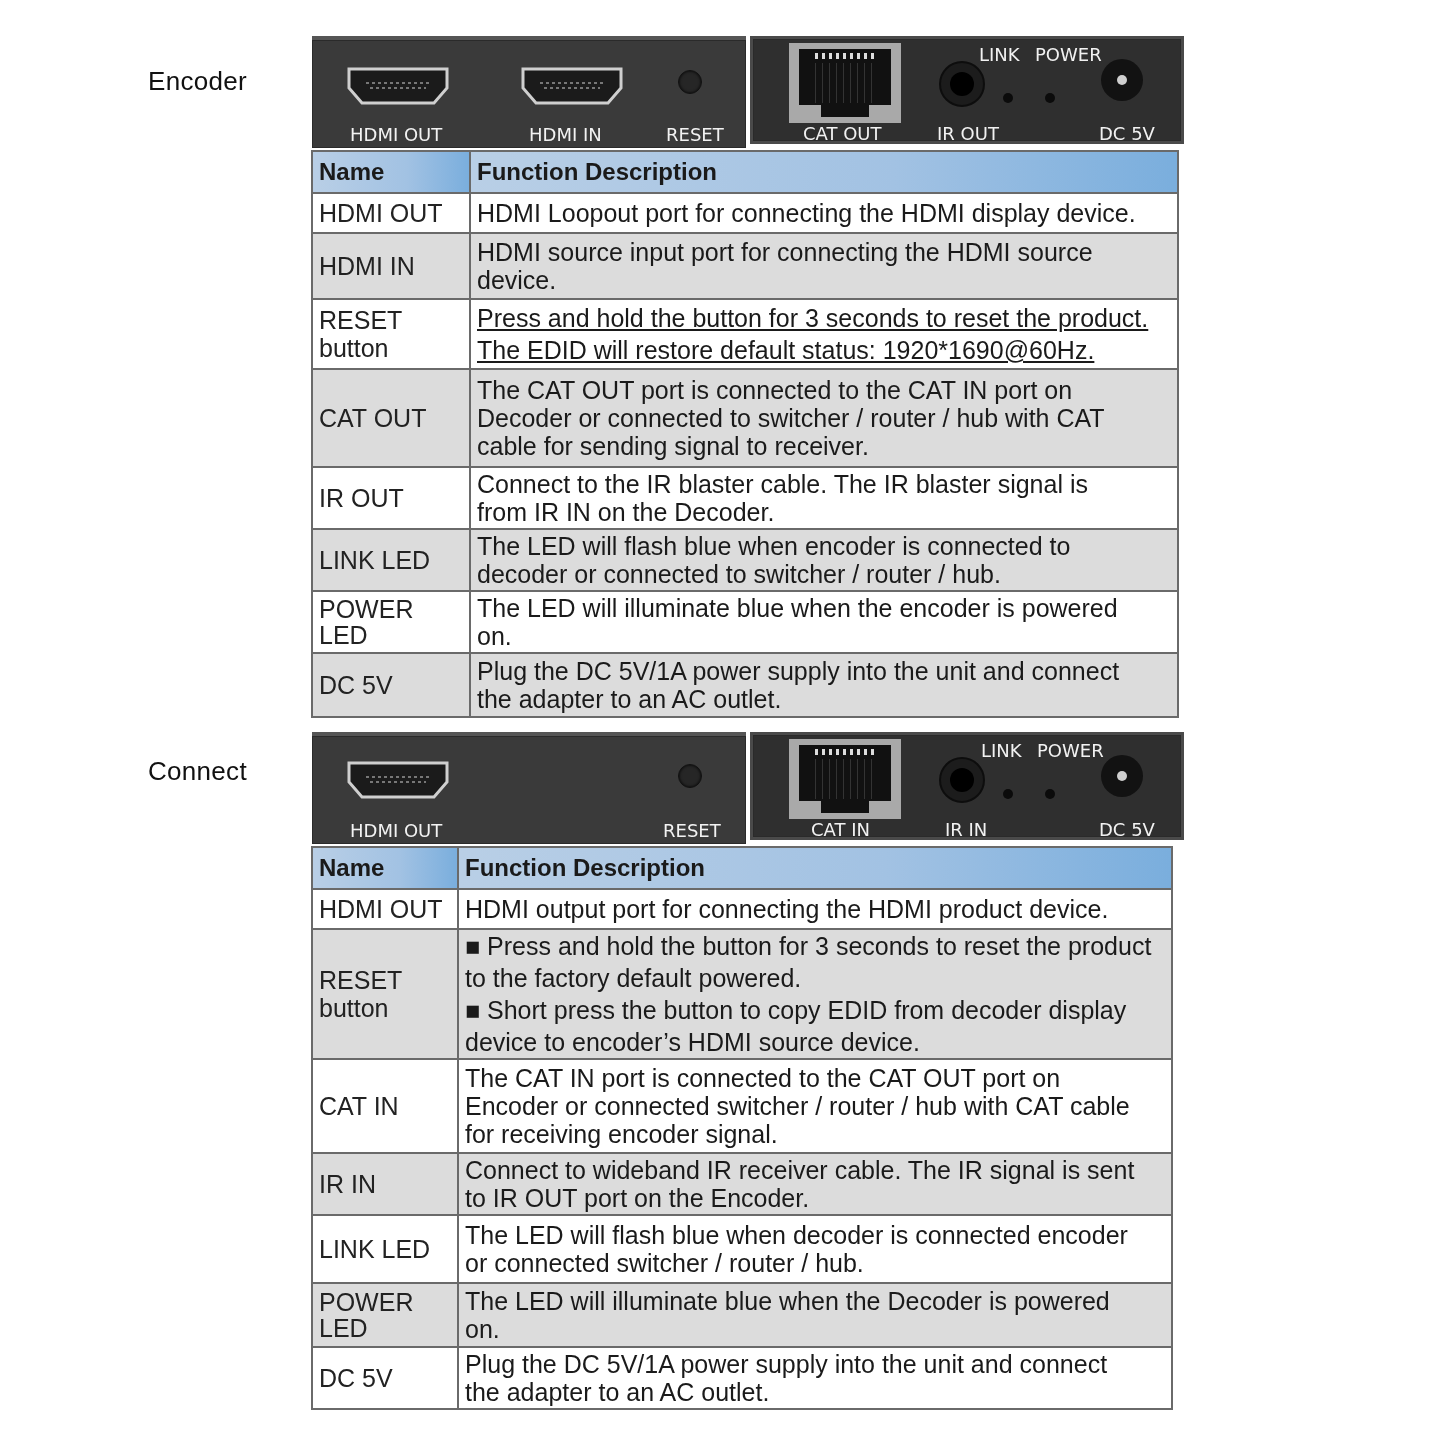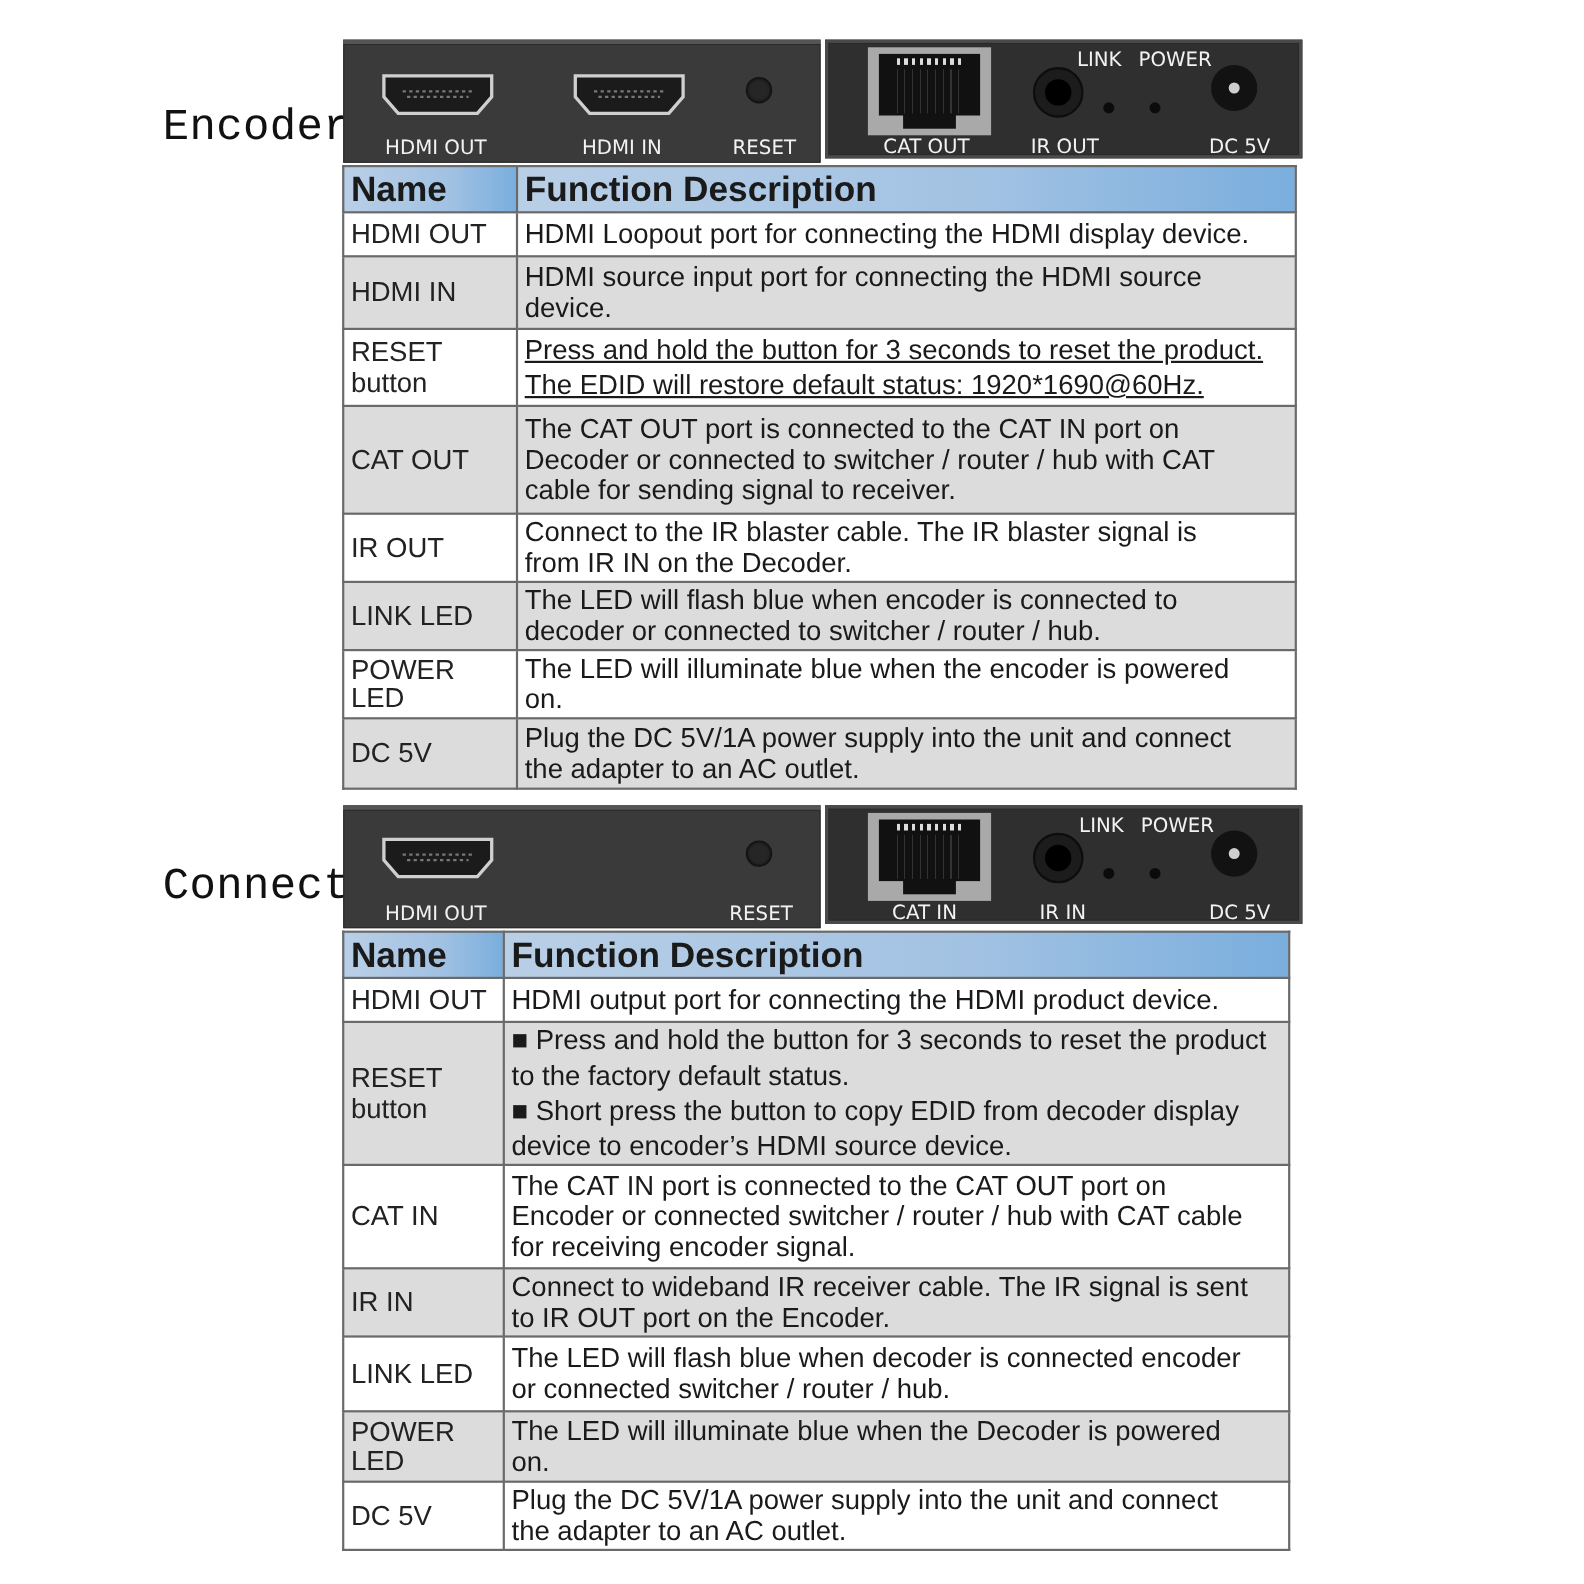--- a/index.html
+++ b/index.html
@@ -1,20 +1,20 @@
 <!DOCTYPE html>
 <html><head>
 <meta charset="utf-8">
 <style>
   html, body { margin: 0; padding: 0; background: #ffffff; }
   body { width: 1440px; height: 1440px; position: relative; overflow: hidden;
          font-family: "Liberation Sans", sans-serif; color: #1a1a1a; }
 
-  .section-title { position: absolute; font-family: Liberation Mono, monospace;
-                   font-size: 40px; color: #111; letter-spacing: 0.3px; margin-top: 28px; }
+  .section-title { position: absolute; font-family: Liberation Sans, sans-serif;
+                   font-size: 26px; color: #111; letter-spacing: 0.3px; }
 
   
   .panel { position: absolute; background: #3a3a3a; border-top: 4px solid #555;
            box-shadow: inset 0 0 0 1px #2a2a2a; }
   .panel.right { background: #2f2f2f; border: 3px solid #4a4a4a; box-sizing: border-box; }
   .port-label { position: absolute; color: #f2f2f2; font-family: "DejaVu Sans", sans-serif;
                 font-size: 18px; white-space: nowrap; }
 
   .hdmi { position: absolute; width: 104px; height: 40px; }
   .reset-btn { position: absolute; width: 22px; height: 22px; border-radius: 50%;
@@ -33,21 +33,21 @@
   .led { position: absolute; width: 10px; height: 10px; border-radius: 50%; background: #0b0b0b; }
   .dc-jack { position: absolute; width: 42px; height: 42px; border-radius: 50%; background: #121212; }
   .dc-jack .pin { position: absolute; left: 16px; top: 16px; width: 10px; height: 10px;
                   border-radius: 50%; background: #cfcfcf; }
 
   
   .tbl { position: absolute; border-collapse: collapse; }
   .tbl td, .tbl th { border: 2px solid #6a6a6a; padding: 0 6px; vertical-align: middle;
                      font-size: 25px; line-height: 28px; text-align: left; }
   .tbl th { background: linear-gradient(90deg, #b9cfe6 0%, #a2c2e3 60%, #7aaedd 100%);
-            font-weight: bold; font-size: 32px; height: 40px; }
+            font-weight: bold; font-size: 24px; height: 40px; }
   .tbl td.name { color: #222; }
   .tbl tr.alt td { background: #dcdcdc; }
   .tbl tr.white td { background: #ffffff; }
 </style>
 </head>
 <body>
 
 <div class="section-title" style="left:148px; top:66px;">Encoder</div>
 
 <div class="panel" style="left:312px; top:36px; width:434px; height:108px;">
@@ -178,21 +178,21 @@
       <tr>
     <th>Name</th>
     <th>Function Description</th>
   </tr>
   <tr class="white" style="height:40px;">
     <td class="name">HDMI OUT</td>
     <td><span>HDMI output port for connecting the HDMI product device.</span></td>
   </tr>
   <tr class="alt" style="height:130px;">
     <td class="name" style="line-height:28px;">RESET<br>button</td>
-    <td style="line-height:32px;"><span>■ Press and hold the button for 3 seconds to reset the product</span><br><span> to the factory default status.</span><br><span>■ Short press the button to copy EDID from decoder display</span><br><span>device to encoder’s HDMI source device.</span></td>
+    <td style="line-height:32px;"><span>■ Press and hold the button for 3 seconds to reset the product</span><br><span> to the factory default powered.</span><br><span>■ Short press the button to copy EDID from decoder display</span><br><span>device to encoder’s HDMI source device.</span></td>
   </tr>
   <tr class="white" style="height:94px;">
     <td class="name">CAT IN</td>
     <td><span>The CAT IN port is connected to the CAT OUT port on</span><br><span>Encoder or connected switcher / router / hub with CAT cable</span><br><span>for receiving encoder signal.</span></td>
   </tr>
   <tr class="alt" style="height:62px;">
     <td class="name">IR IN</td>
     <td><span>Connect to wideband IR receiver cable. The IR signal is sent</span><br><span>to IR OUT port on the Encoder.</span></td>
   </tr>
   <tr class="white" style="height:68px;">

